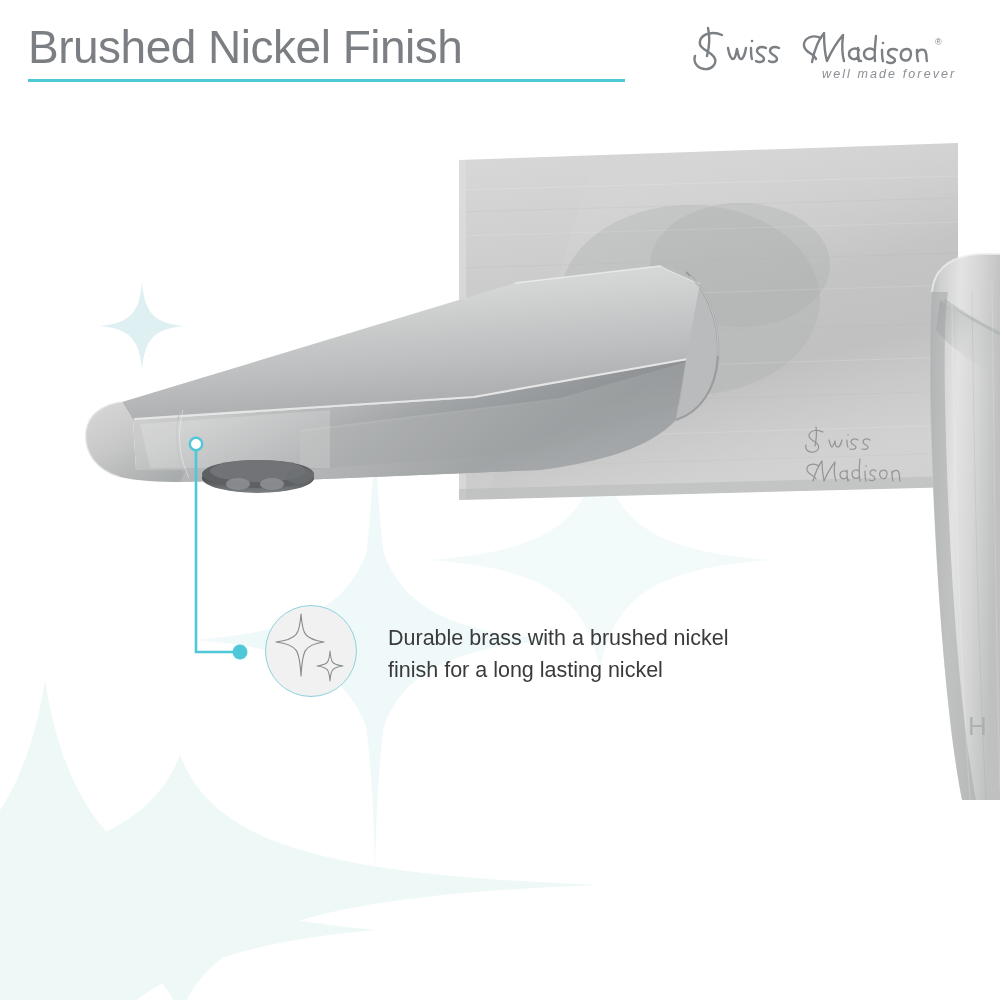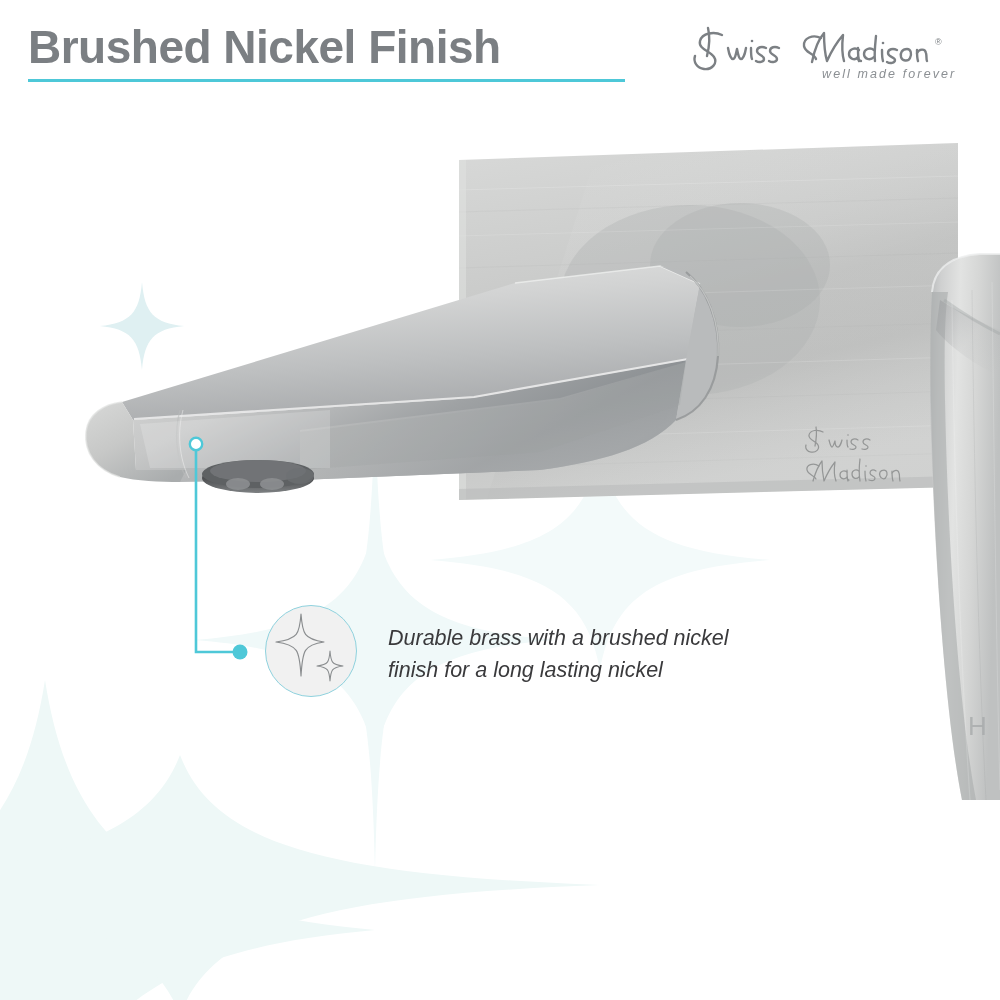--- a/index.html
+++ b/index.html
@@ -35,21 +35,21 @@
     left: 0; top: 0;
     width: 1000px;
     height: 110px;
     z-index: 5;
   }
   .title {
     position: absolute;
     left: 28px;
     top: 18px;
     font-size: 46px;
-    font-weight: bold;
+    font-weight: normal;
     color: #7b7f83;
     letter-spacing: -0.5px;
     white-space: nowrap;
     line-height: 58px;
   }
   .title-underline {
     position: absolute;
     left: 28px;
     top: 79px;
     width: 597px;
@@ -101,21 +101,20 @@
   .callout-icon svg { display:block; }
   .callout-text {
     position: absolute;
     left: 388px;
     top: 622px;
     width: 420px;
     font-size: 21.5px;
     line-height: 32px;
     color: #3a3a3c;
     z-index: 7;
-    font-style: italic;
   }
 </style>
 </head>
 <body>
 
 <div id="page">
 
   <div class="wm-layer">
     <svg width="1000" height="1000" viewBox="0 0 1000 1000">
       <defs>

